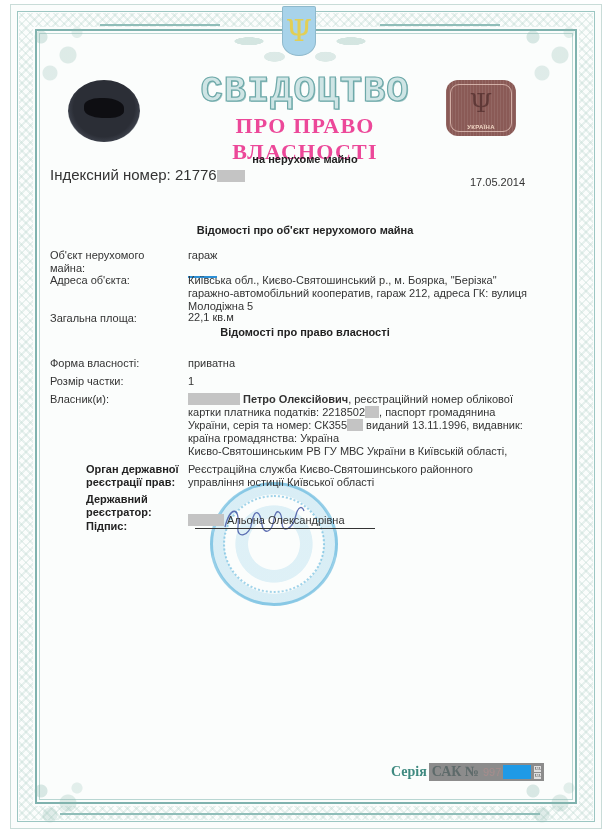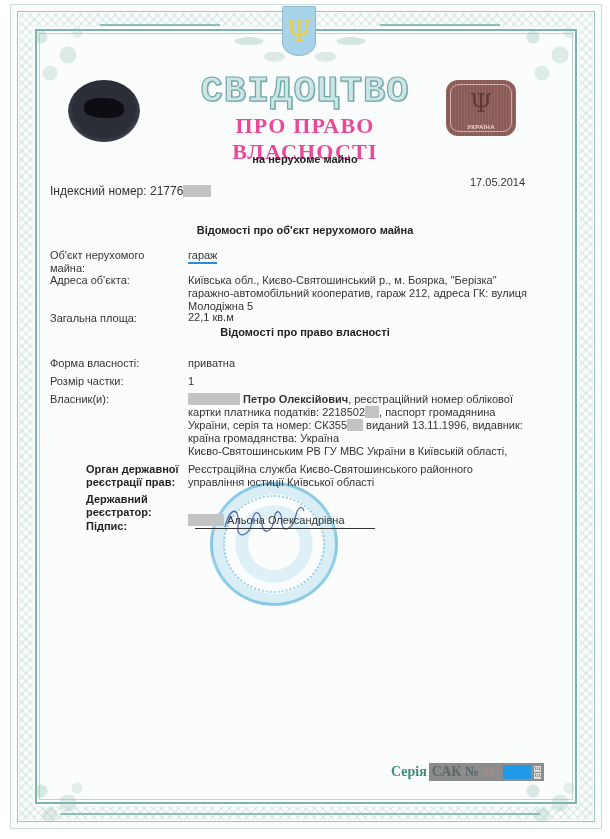--- a/index.html
+++ b/index.html
@@ -115,35 +115,35 @@
     .title-sub {
       position: absolute; left: 180px; top: 113px; width: 250px; text-align: center;
       font-family: "Liberation Serif", serif; font-size: 22px; letter-spacing: 1.2px;
       color: #ec4899; font-weight: bold;
     }
     .subtitle {
       position: absolute; left: 0; width: 610px; top: 153px; text-align: center;
       font-size: 11px; font-weight: bold; color: #222;
     }
 
-    .index-line { position: absolute; left: 50px; top: 184px; font-size: 12px; color: #333; }
+    .index-line { position: absolute; left: 50px; top: 166px; font-size: 15px; color: #333; }
     .redact { display: inline-block; background: #c4c4c4; vertical-align: -2px; height: 12px; }
     .date { position: absolute; left: 470px; top: 176px; font-size: 11px; color: #333; }
 
     .section-head {
       position: absolute; left: 0; width: 610px; text-align: center;
       font-size: 11px; font-weight: bold; color: #222;
     }
 
     .row { position: absolute; font-size: 11px; line-height: 12.5px; color: #333; }
     .lbl { left: 50px; width: 120px; }
     .val { left: 188px; width: 360px; }
     .lbl.bold { font-weight: bold; color: #222; margin-left: 36px; }
 
-    .underline-blue { border-bottom: 2px solid #2b8fd6; padding-bottom: 1px; }
+    .underline-blue { border-bottom: 2px solid #2b8fd6; padding-bottom: 15px; }
 
     .sign-line { position: absolute; left: 195px; top: 528px; width: 180px; height: 1px; background: #333; }
 
     .seal {
       position: absolute; left: 210px; top: 482px; width: 128px; height: 124px; border-radius: 50%;
       border: 3px solid rgba(70,170,215,0.55);
       background:
         radial-gradient(circle, rgba(255,255,255,0) 0 30%, rgba(95,185,225,0.18) 31% 45%, rgba(255,255,255,0) 46% 58%, rgba(95,185,225,0.22) 59% 72%, rgba(255,255,255,0) 73%);
     }
     .seal .ring {

